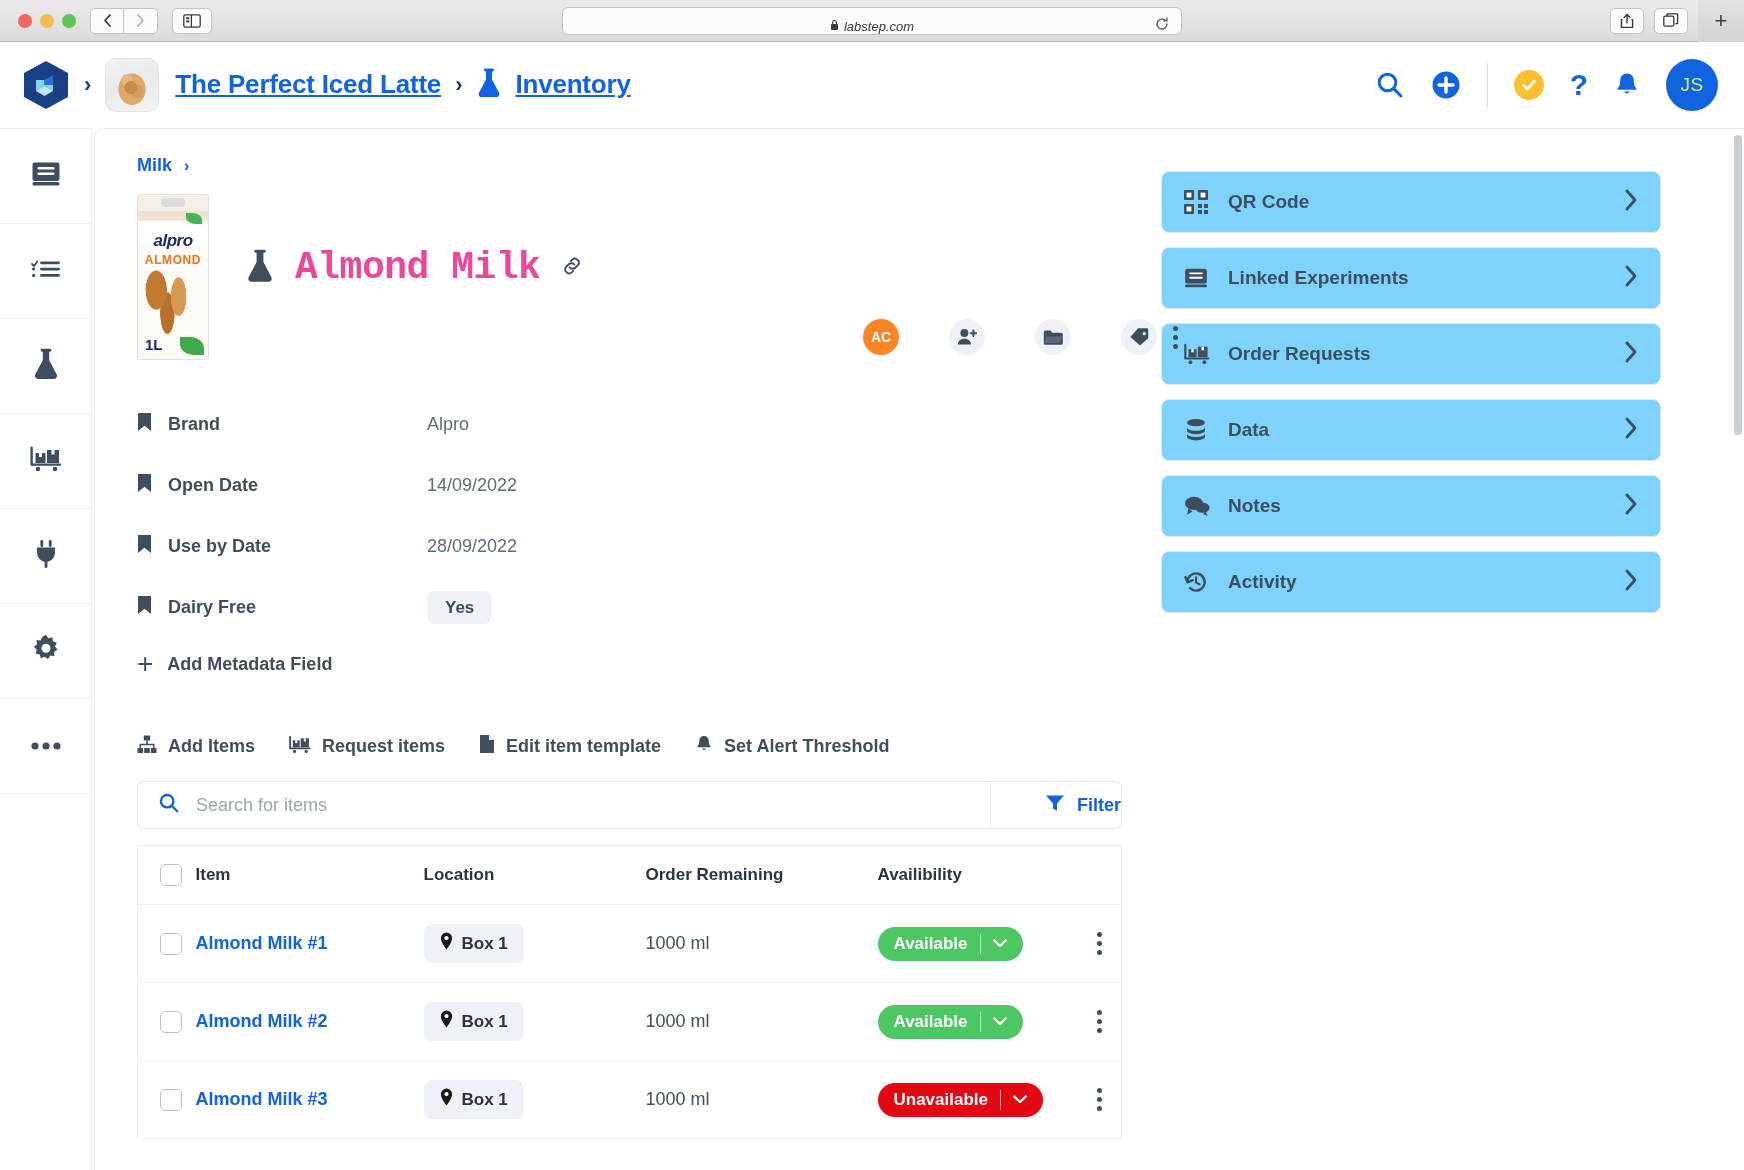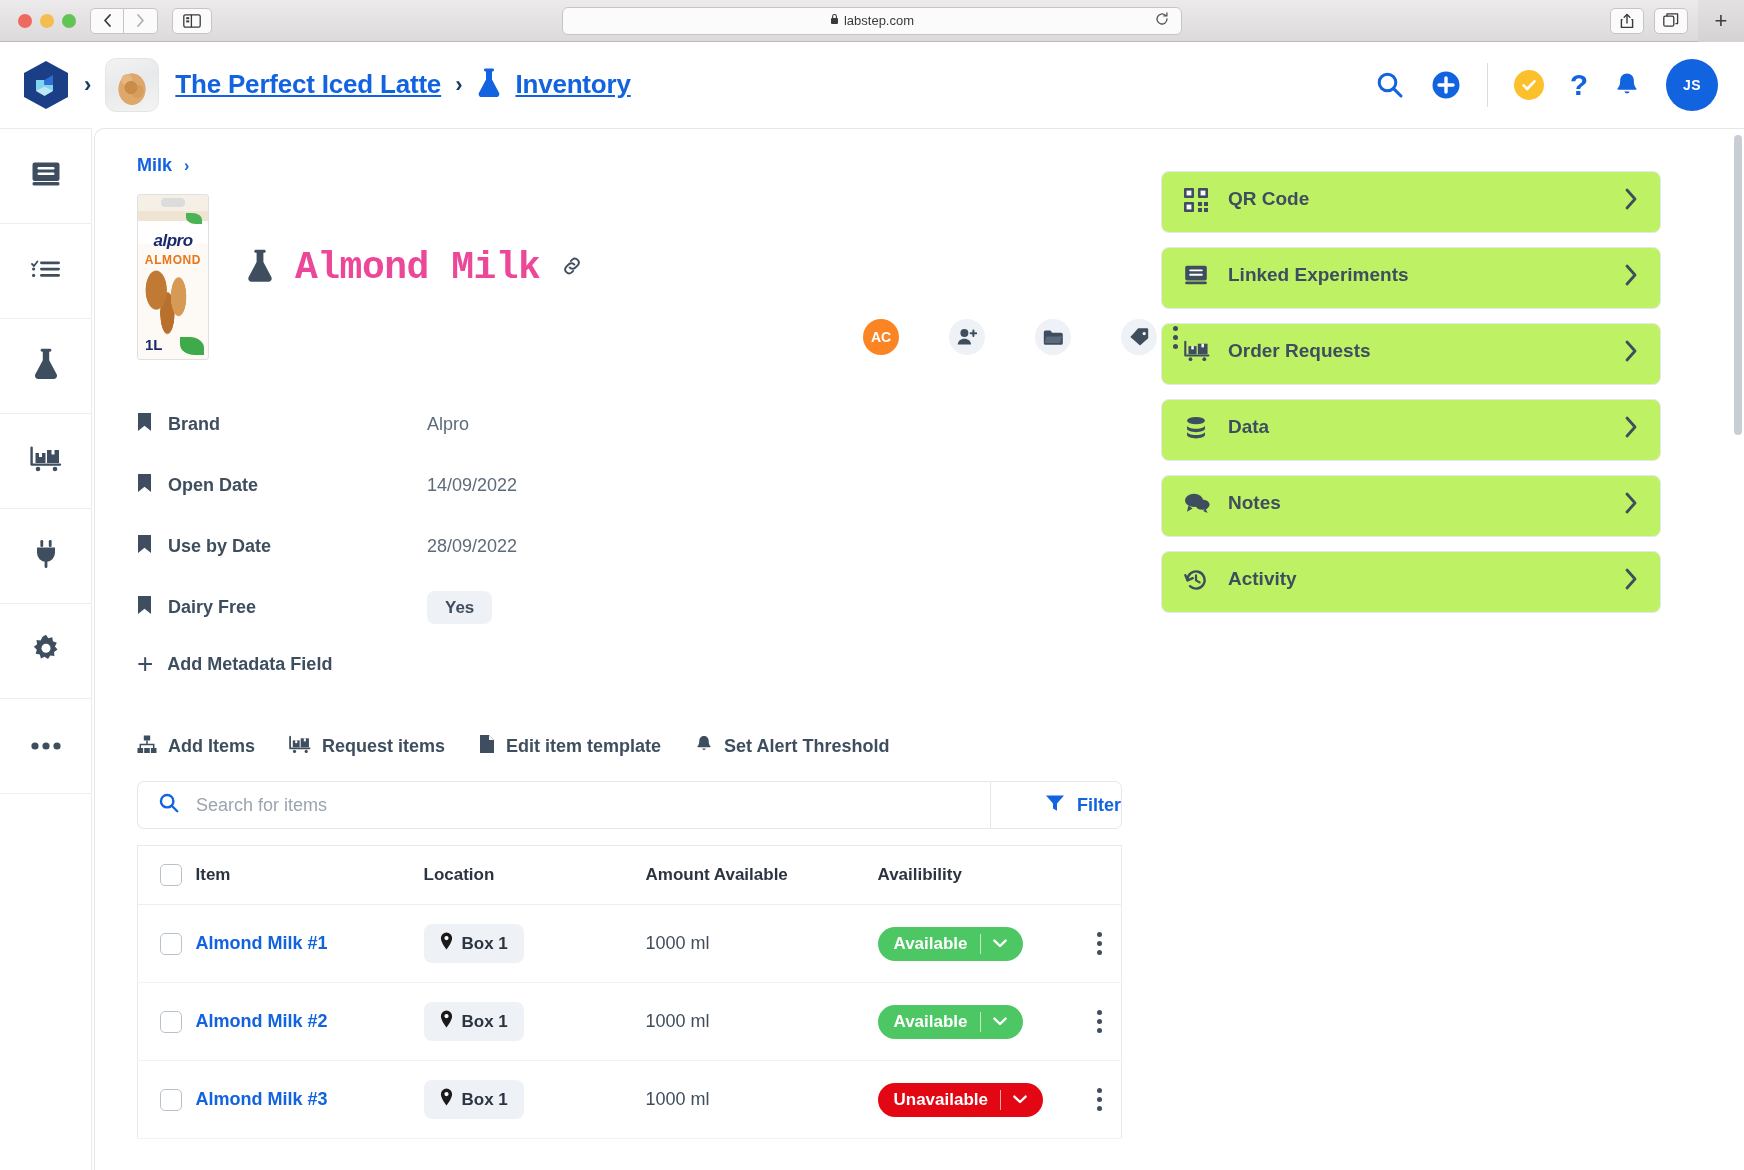--- a/index.html
+++ b/index.html
@@ -31,22 +31,22 @@
     color: #4a4a4a;
   }
   .nav-group { display: flex; }
   .nav-group .chrome-btn:first-child { border-radius: 5px 0 0 5px; }
   .nav-group .chrome-btn:last-child { border-radius: 0 5px 5px 0; border-left: none; }
   .sidebar-toggle { margin-left: 14px; width: 40px; }
   .urlbar {
     position: absolute; left: 50%; transform: translateX(-50%);
     width: 620px; height: 28px; border-radius: 6px;
     background: #fbfbfb; border: 1px solid #c6c4c5;
-    display: flex; align-items: center; justify-content: center;
-    font-size: 13px; color: #3a3a3a; gap: 5px;
+    display: flex; align-items: flex-end; justify-content: center;
+    font-size: 13px; color: #3a3a3a; gap: 5px; font-style: italic;
   }
   .urlbar .reload { position: absolute; right: 12px; font-size: 14px; color: #555; }
   .chrome-right { margin-left: auto; display: flex; align-items: center; gap: 10px; }
   .plus-tab {
     width: 46px; height: 42px; display:flex; align-items:center; justify-content:center;
     background: linear-gradient(180deg,#e3e1e2 0%,#d4d2d3 100%);
     font-size: 22px; color: #3c3c3c; font-weight: 300;
     margin-right: -12px;
   }
 
@@ -77,21 +77,21 @@
   .header-right { margin-left: auto; display: flex; align-items: center; gap: 26px; }
   .hdr-icon { color: #1263e0; display: flex; align-items: center; }
   .hdr-div { width: 1px; height: 44px; background: #d8dde4; }
   .check-badge {
     width: 30px; height: 30px; border-radius: 50%; background: #fcc02c;
     display: flex; align-items: center; justify-content: center; color: #fff;
   }
   .qmark { color: #1263e0; font-size: 30px; font-weight: 700; line-height: 1; }
   .avatar-js {
     width: 52px; height: 52px; border-radius: 50%; background: #1263e0;
-    color: #ffffff; font-size: 14px; font-weight: 700;
+    color: #bef264; font-size: 19px; font-weight: 400;
     display: flex; align-items: center; justify-content: center;
     letter-spacing: 0.5px;
   }
 
   
   .app-body { display: flex; height: calc(1170px - 42px - 86px); }
 
   .leftrail {
     width: 92px; flex: none; background: #fff;
     border-top: 1px solid #e9ecef;
@@ -256,22 +256,22 @@
   .status.bad { background: #e30613; }
   .status .divider { width: 1px; height: 20px; background: rgba(255,255,255,0.65); }
   .status .caret { padding-right: 10px; display: flex; align-items: center; }
   .row-kebab { display: flex; flex-direction: column; gap: 4px; align-items: center; }
   .row-kebab i { width: 5px; height: 5px; border-radius: 50%; background: #3e4e5e; display: block; }
 
   
   .side-col { width: 500px; flex: none; padding-top: 16px; }
   .side-card {
     height: 62px; border: 1px solid #e5e8eb; border-radius: 8px;
-    display: flex; align-items: flex-start; padding: 16px 22px; margin-bottom: 14px;
-    background: #bef264;
+    display: flex; align-items: center; padding: 0 22px; margin-bottom: 14px;
+    background: #7dd3fc;
   }
   .side-card .sc-icon { width: 44px; color: #3e4e5e; display: flex; align-items: center; }
   .side-card .sc-label { font-size: 19px; font-weight: 700; color: #3e4e5e; }
   .side-card .sc-chev { margin-left: auto; color: #3e4e5e; }
 
   .scrollbar-v {
     position: absolute; right: 2px; top: 6px; width: 8px; height: 300px;
     border-radius: 4px; background: #c9ced4;
   }
 </style>
@@ -621,21 +621,21 @@
 
 
       <table class="items">
         <thead>
           <tr>
             <th class="col-check">
               <span class="cbox"></span>
             </th>
             <th class="col-item">Item</th>
             <th class="col-loc">Location</th>
-            <th class="col-amt">Amount Available</th>
+            <th class="col-amt">Order Remaining</th>
             <th class="col-avail">Availibility</th>
             <th></th>
           </tr>
         </thead>
         <tbody>
           <tr>
             <td class="col-check">
                 <span class="cbox"></span>
               </td>
             <td class="col-item"><a class="item-link" href="#">Almond Milk #1</a></td>

